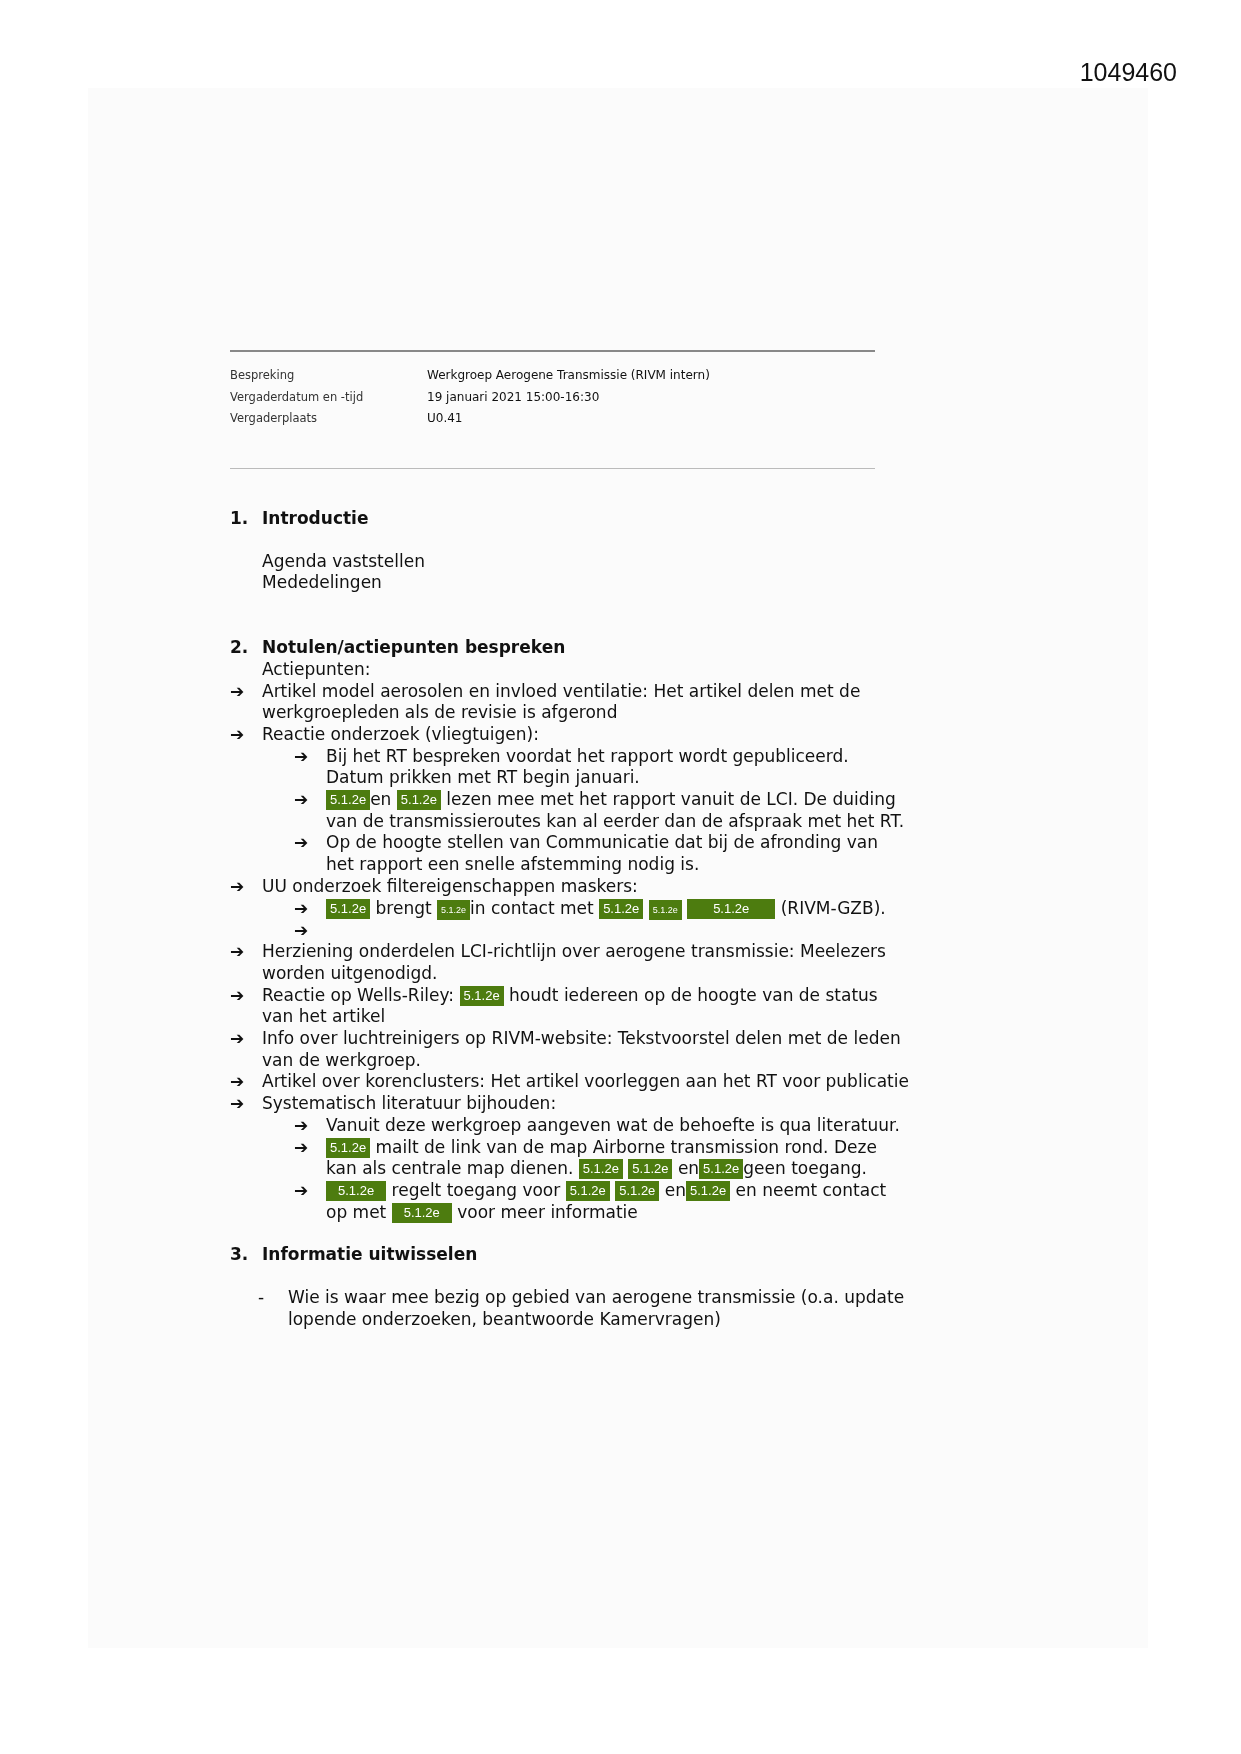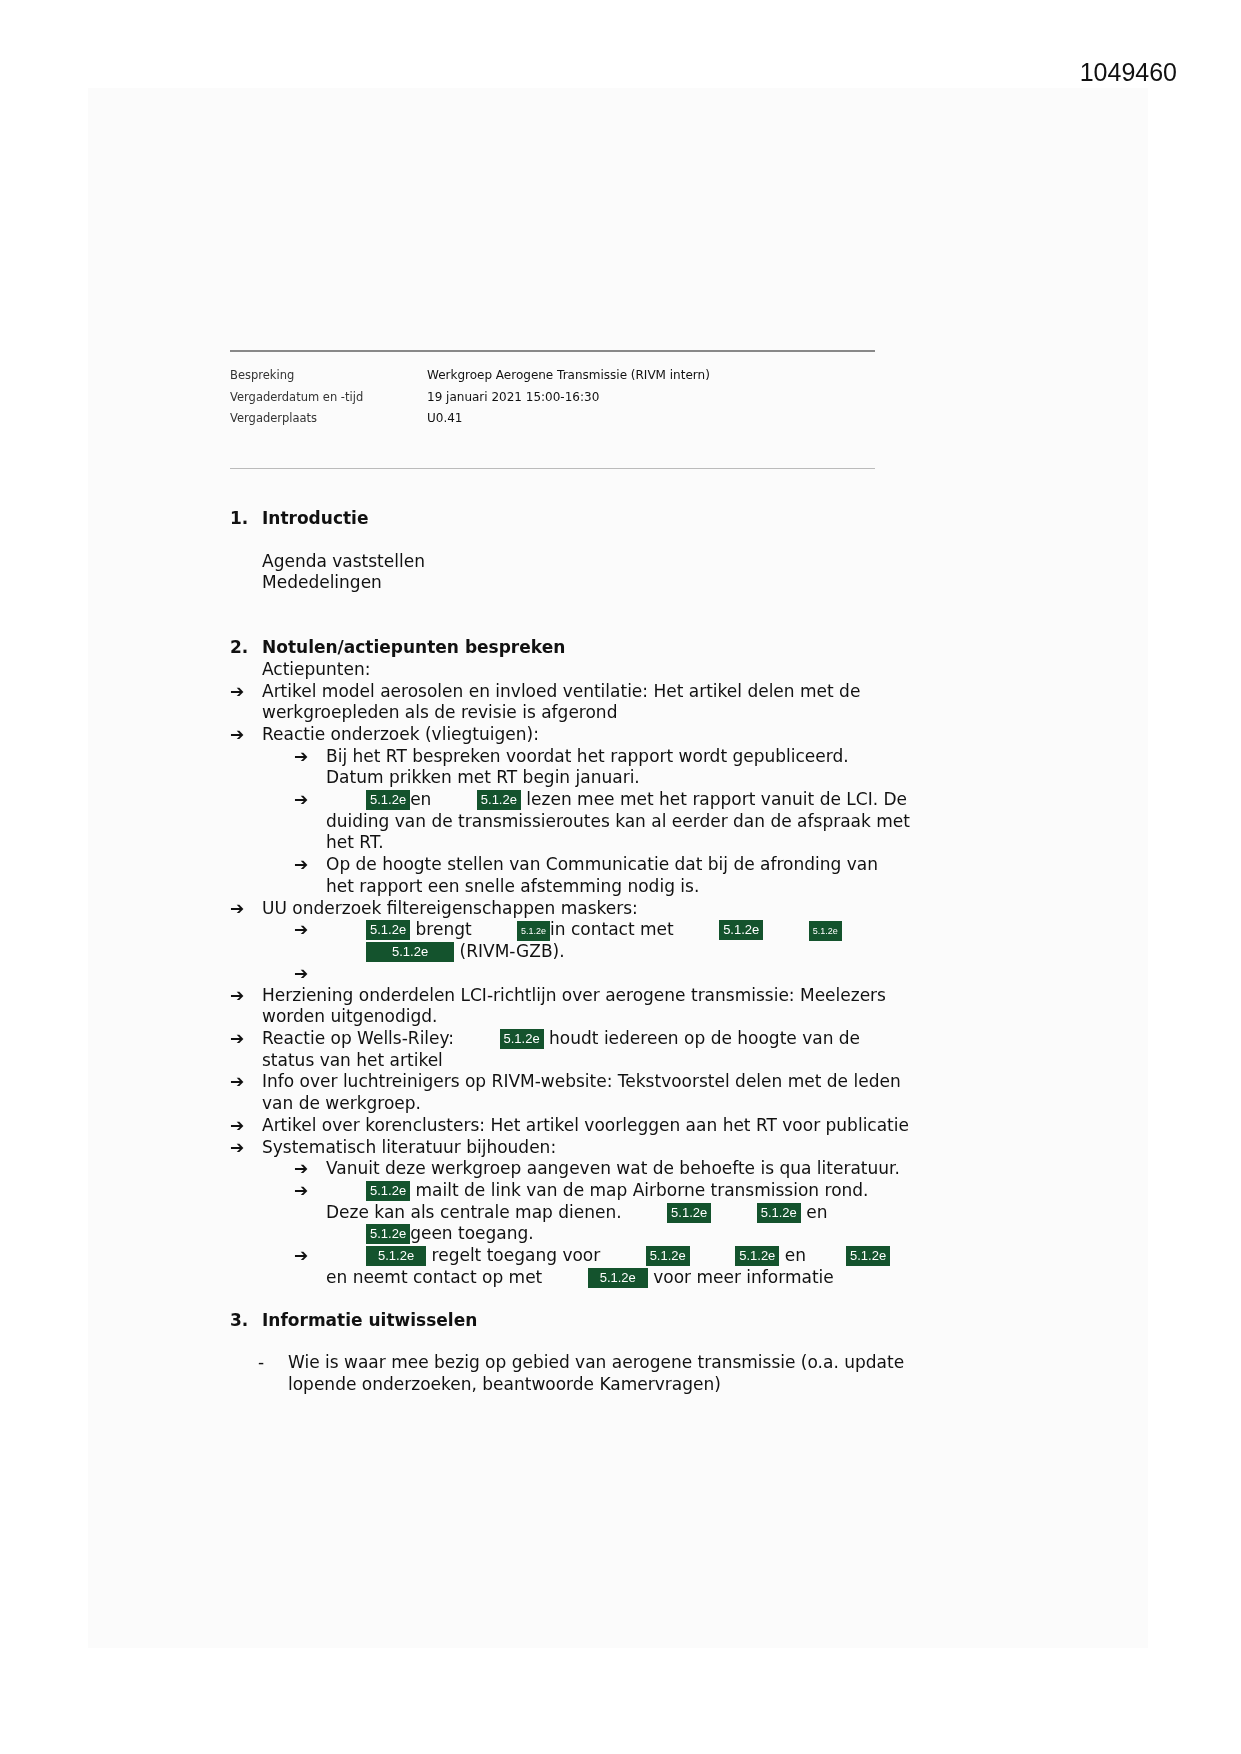--- a/index.html
+++ b/index.html
@@ -13,21 +13,21 @@
   .meta .lbl{width:197px;font-size:11.5px;color:#333;}
   .meta .val{font-size:12px;}
   .content{position:absolute;left:230px;top:508px;width:680px;font-size:17px;line-height:21.7px;}
   .h{font-weight:bold;display:flex;}
   .h .n{width:32px;}
   .ind{padding-left:32px;}
   .arrow{display:flex;}
   .arrow .a{width:32px;font-weight:bold;flex:none;}
   .sub{display:flex;padding-left:64px;}
   .sub .a{width:32px;font-weight:bold;flex:none;}
-  .red{display:inline-block;background:#14532d;color:#fff;font-family:"Liberation Sans",sans-serif;font-size:13px;line-height:20px;padding:0 4px;vertical-align:1px;margin-left:40px;}
+  .red{display:inline-block;background:#4d7c0f;color:#fff;font-family:"Liberation Sans",sans-serif;font-size:13px;line-height:20px;padding:0 4px;vertical-align:1px;}
   .red.wide{padding:0 26px;}
   .red.sm{font-size:9px;}
   .dash{display:flex;padding-left:28px;}
   .dash .a{width:30px;flex:none;}
 </style>
 </head>
 <body>
 
 <div class="page-shade"></div>
 <div class="docnum">1049460</div>

